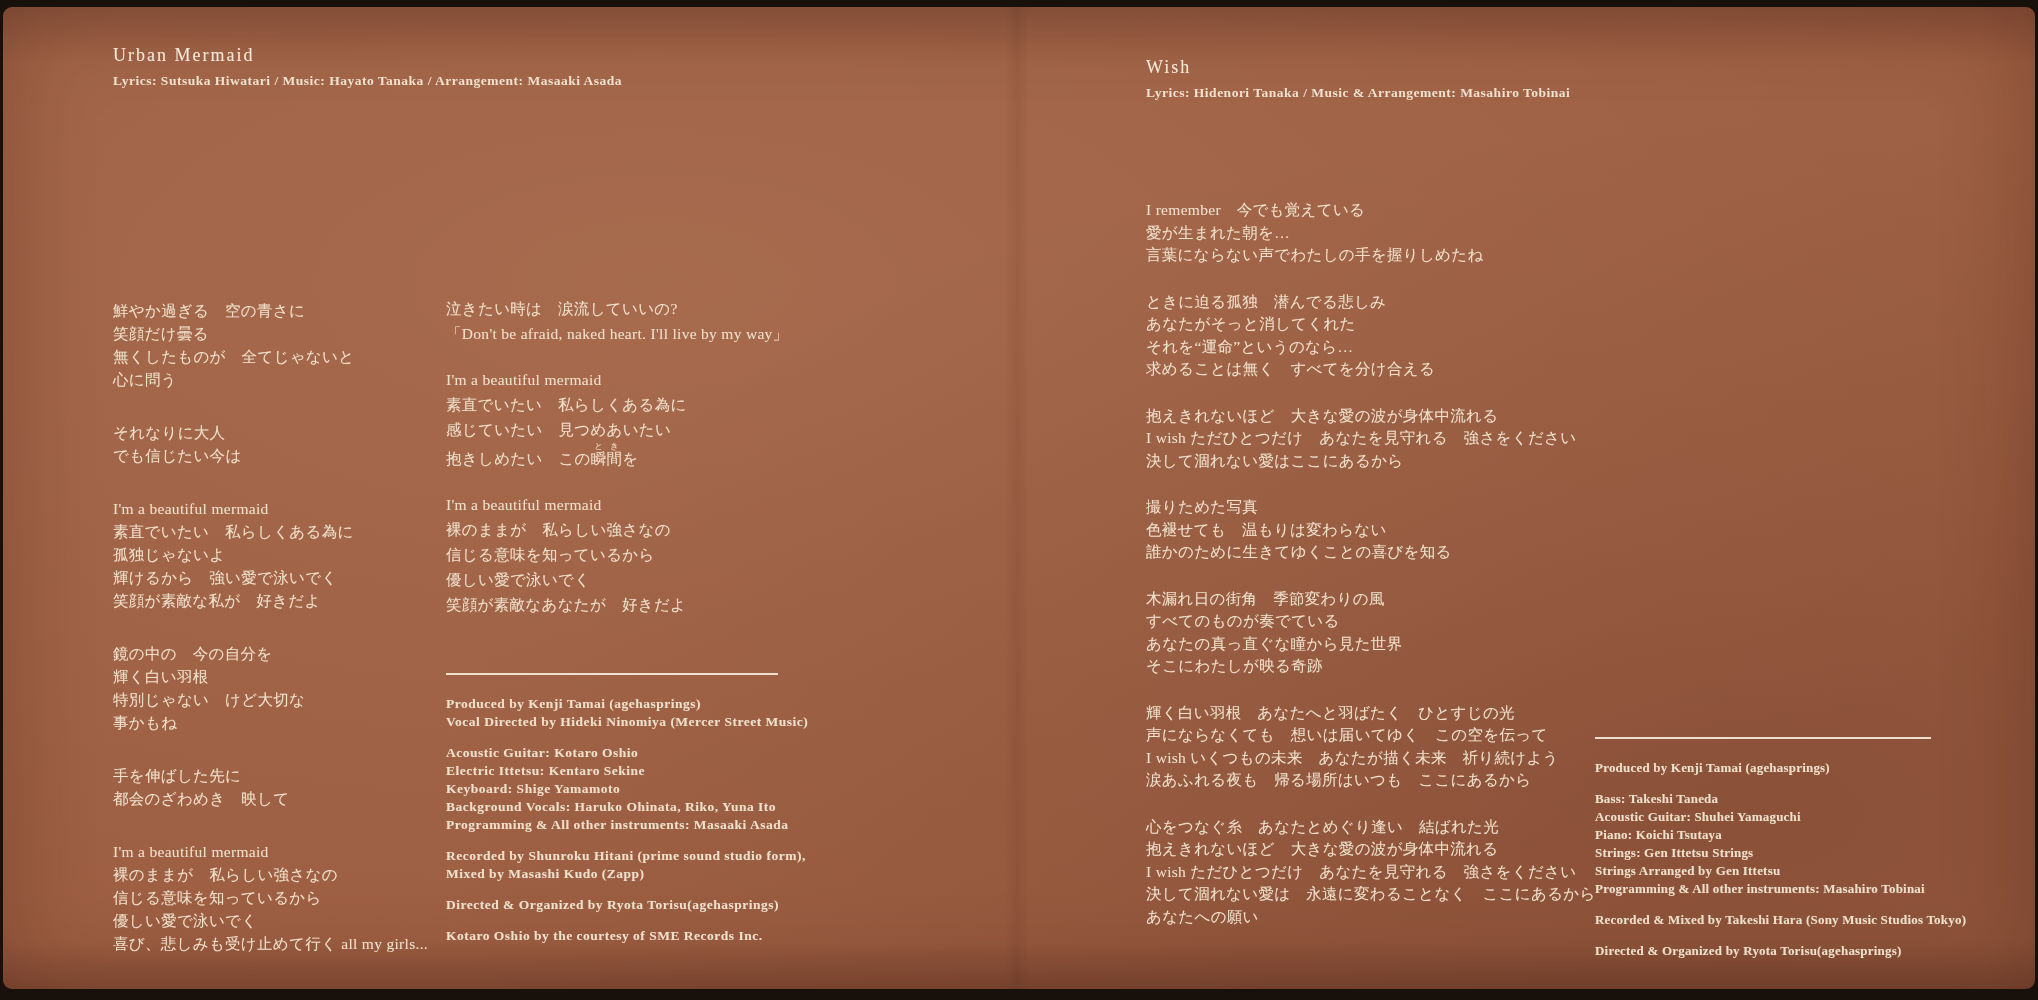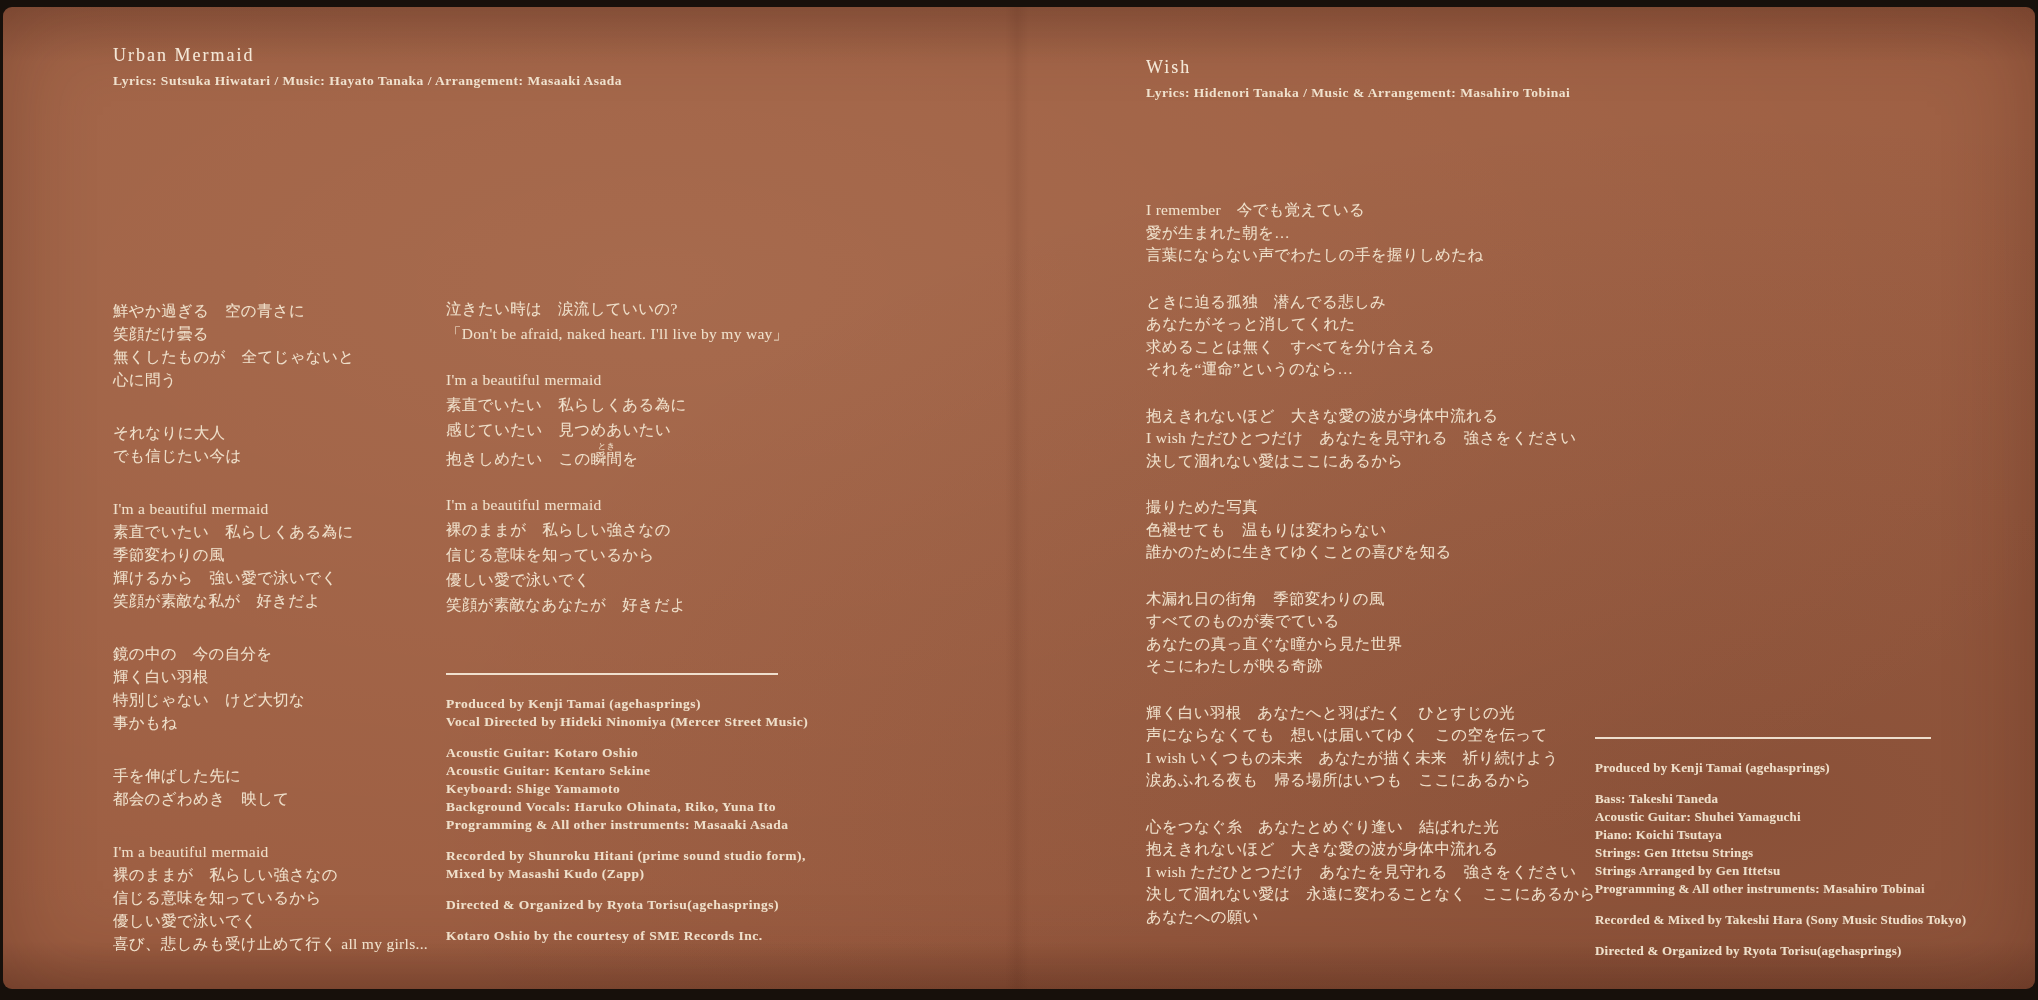--- a/index.html
+++ b/index.html
@@ -46,21 +46,21 @@
   .col-um-left{left:110px;top:292px;}
   .col-um-left .line{line-height:23px;}
   .col-um-left .para{margin:0 0 30px 0;}
   .col-um-mid{left:443px;top:289px;}
   .col-um-mid .line{line-height:25px;}
   .col-um-mid .para{margin:0 0 21px 0;}
   .col-wish{left:1143px;top:192px;}
   .col-wish .line{line-height:22.5px;}
   .col-wish .para{margin:0 0 24px 0;}
   ruby{ruby-position:over;}
-  rt{font-size:8.5px;letter-spacing:0;opacity:.95;text-align:center;}
+  rt{font-size:8.5px;letter-spacing:0;opacity:.95;}
   .credits{position:absolute;font-weight:600;}
   .pos-um-credits{left:443px;top:666px;width:480px;font-size:13.5px;letter-spacing:.5px;}
   .pos-wish-credits{left:1592px;top:730px;width:446px;font-size:13px;letter-spacing:.2px;}
   .rule{height:0;border-top:2px solid rgba(246,234,218,.92);margin-bottom:20px;}
   .rule-um{width:332px;}
   .rule-wish{width:336px;}
   .credit-line{line-height:18px;white-space:nowrap;text-shadow:0 0 1px rgba(255,240,220,.22);}
   .group{margin-bottom:13px;}
 </style>
 </head>
@@ -82,21 +82,21 @@
             <div class="line">無くしたものが　全てじゃないと</div>
             <div class="line">心に問う</div>
           </div>
           <div class="para">
             <div class="line">それなりに大人</div>
             <div class="line">でも信じたい今は</div>
           </div>
           <div class="para">
             <div class="line">I'm a beautiful mermaid</div>
             <div class="line">素直でいたい　私らしくある為に</div>
-            <div class="line">季節変わりの風</div>
+            <div class="line">孤独じゃないよ</div>
             <div class="line">輝けるから　強い愛で泳いでく</div>
             <div class="line">笑顔が素敵な私が　好きだよ</div>
           </div>
           <div class="para">
             <div class="line">鏡の中の　今の自分を</div>
             <div class="line">輝く白い羽根</div>
             <div class="line">特別じゃない　けど大切な</div>
             <div class="line">事かもね</div>
           </div>
           <div class="para">
@@ -132,21 +132,21 @@
         </div>
       <div class="credits pos-um-credits">
         <div class="rule rule-um"></div>
         <div>
             <div class="group">
               <div class="credit-line">Produced by Kenji Tamai (agehasprings)</div>
               <div class="credit-line">Vocal Directed by Hideki Ninomiya (Mercer Street Music)</div>
             </div>
             <div class="group">
               <div class="credit-line">Acoustic Guitar: Kotaro Oshio</div>
-              <div class="credit-line">Acoustic Guitar: Kentaro Sekine</div>
+              <div class="credit-line">Electric Ittetsu: Kentaro Sekine</div>
               <div class="credit-line">Keyboard: Shige Yamamoto</div>
               <div class="credit-line">Background Vocals: Haruko Ohinata, Riko, Yuna Ito</div>
               <div class="credit-line">Programming &amp; All other instruments: Masaaki Asada</div>
             </div>
             <div class="group">
               <div class="credit-line">Recorded by Shunroku Hitani (prime sound studio form),</div>
               <div class="credit-line">Mixed by Masashi Kudo (Zapp)</div>
             </div>
             <div class="group">
               <div class="credit-line">Directed &amp; Organized by Ryota Torisu(agehasprings)</div>
@@ -165,22 +165,22 @@
       </header>
       <div class="lyrics col-wish">
           <div class="para">
             <div class="line">I remember　今でも覚えている</div>
             <div class="line">愛が生まれた朝を…</div>
             <div class="line">言葉にならない声でわたしの手を握りしめたね</div>
           </div>
           <div class="para">
             <div class="line">ときに迫る孤独　潜んでる悲しみ</div>
             <div class="line">あなたがそっと消してくれた</div>
+            <div class="line">それを“運命”というのなら…</div>
             <div class="line">求めることは無く　すべてを分け合える</div>
-            <div class="line">それを“運命”というのなら…</div>
           </div>
           <div class="para">
             <div class="line">抱えきれないほど　大きな愛の波が身体中流れる</div>
             <div class="line">I wish ただひとつだけ　あなたを見守れる　強さをください</div>
             <div class="line">決して涸れない愛はここにあるから</div>
           </div>
           <div class="para">
             <div class="line">撮りためた写真</div>
             <div class="line">色褪せても　温もりは変わらない</div>
             <div class="line">誰かのために生きてゆくことの喜びを知る</div>

